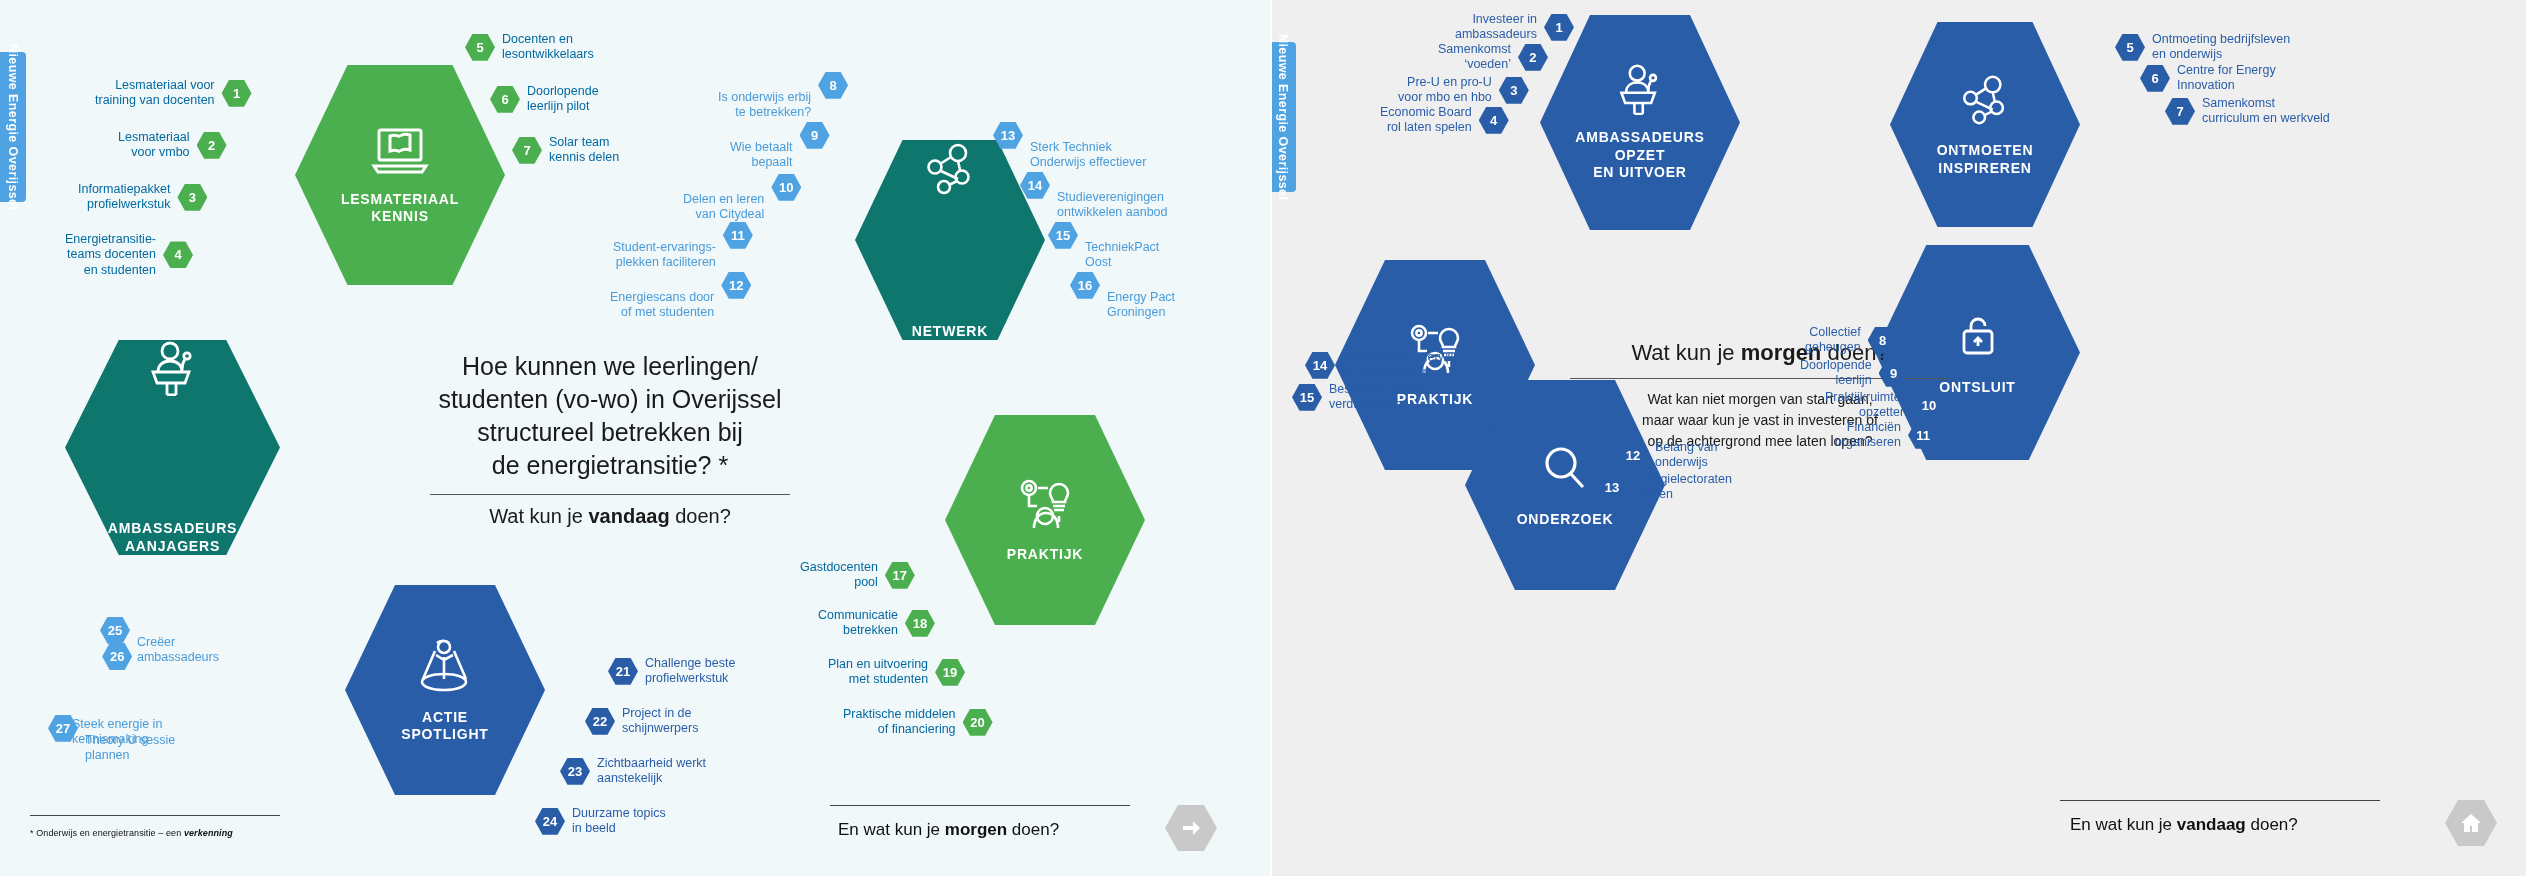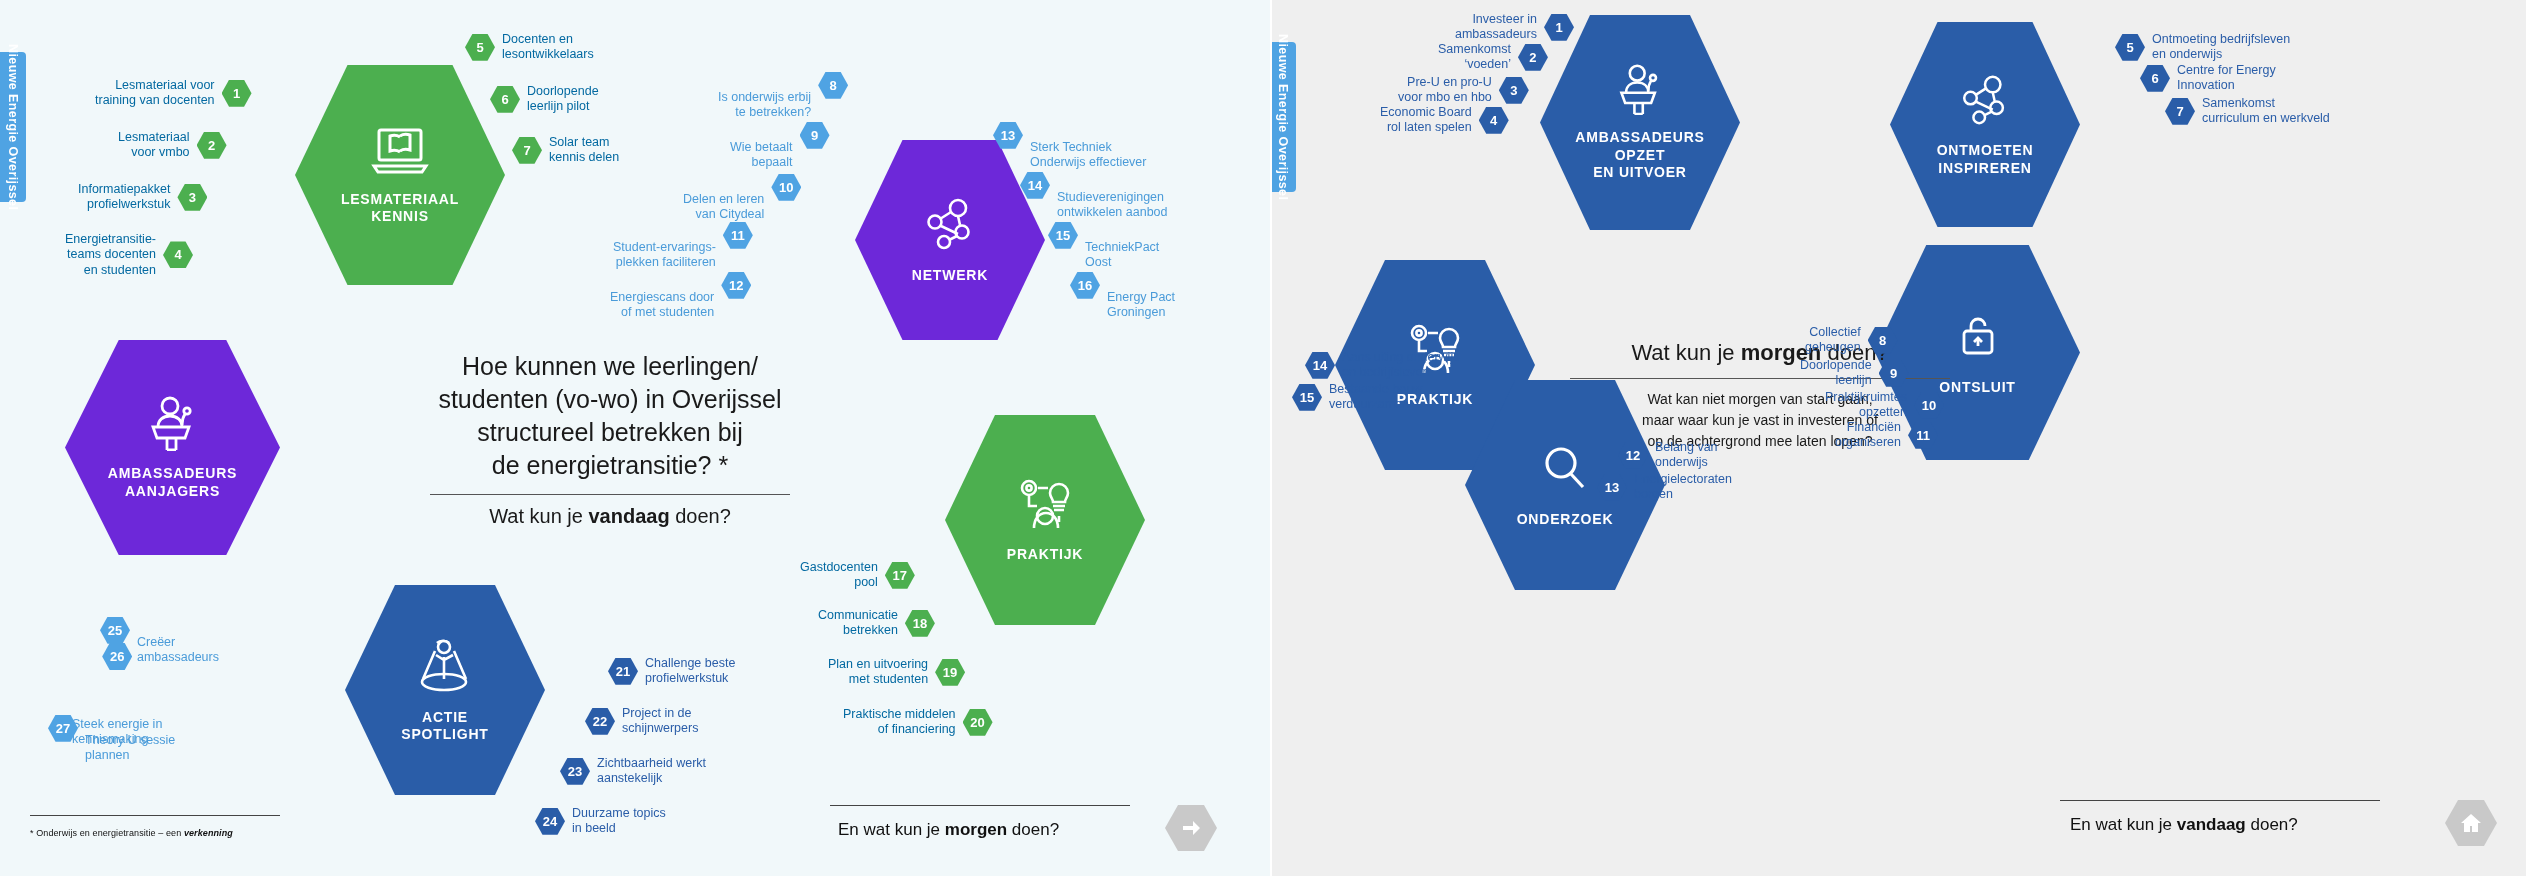--- a/index.html
+++ b/index.html
@@ -58,21 +58,21 @@
   .node.rtl .node-label { text-align: right; }
 
   
   .c-green { background: #4caf4f; }
   .t-green { color: #0369a1; }
   .c-lblue { background: #4fa3e3; }
   .t-lblue { color: #4a9bd9; margin-top: 40px; }
   .c-dblue { background: #2a5da8; }
   .t-dblue { color: #2a5da8; }
   .bg-green { background: #4caf4f; }
-  .bg-lblue { background: #6d28d9; }
+  .bg-lblue { background: #0f766e; justify-content: space-between; }
   .bg-dblue { background: #2a5da8; }
 
   
   .center-block { position: absolute; text-align: center; }
   .q-text {
     font-size: 25px; line-height: 1.32; color: #1a1a1a;
     white-space: pre-line; font-weight: 400;
   }
   .rule { height: 1px; background: #555; margin: 12px auto 10px; }
   .sub-text { font-size: 20px; color: #1a1a1a; }

